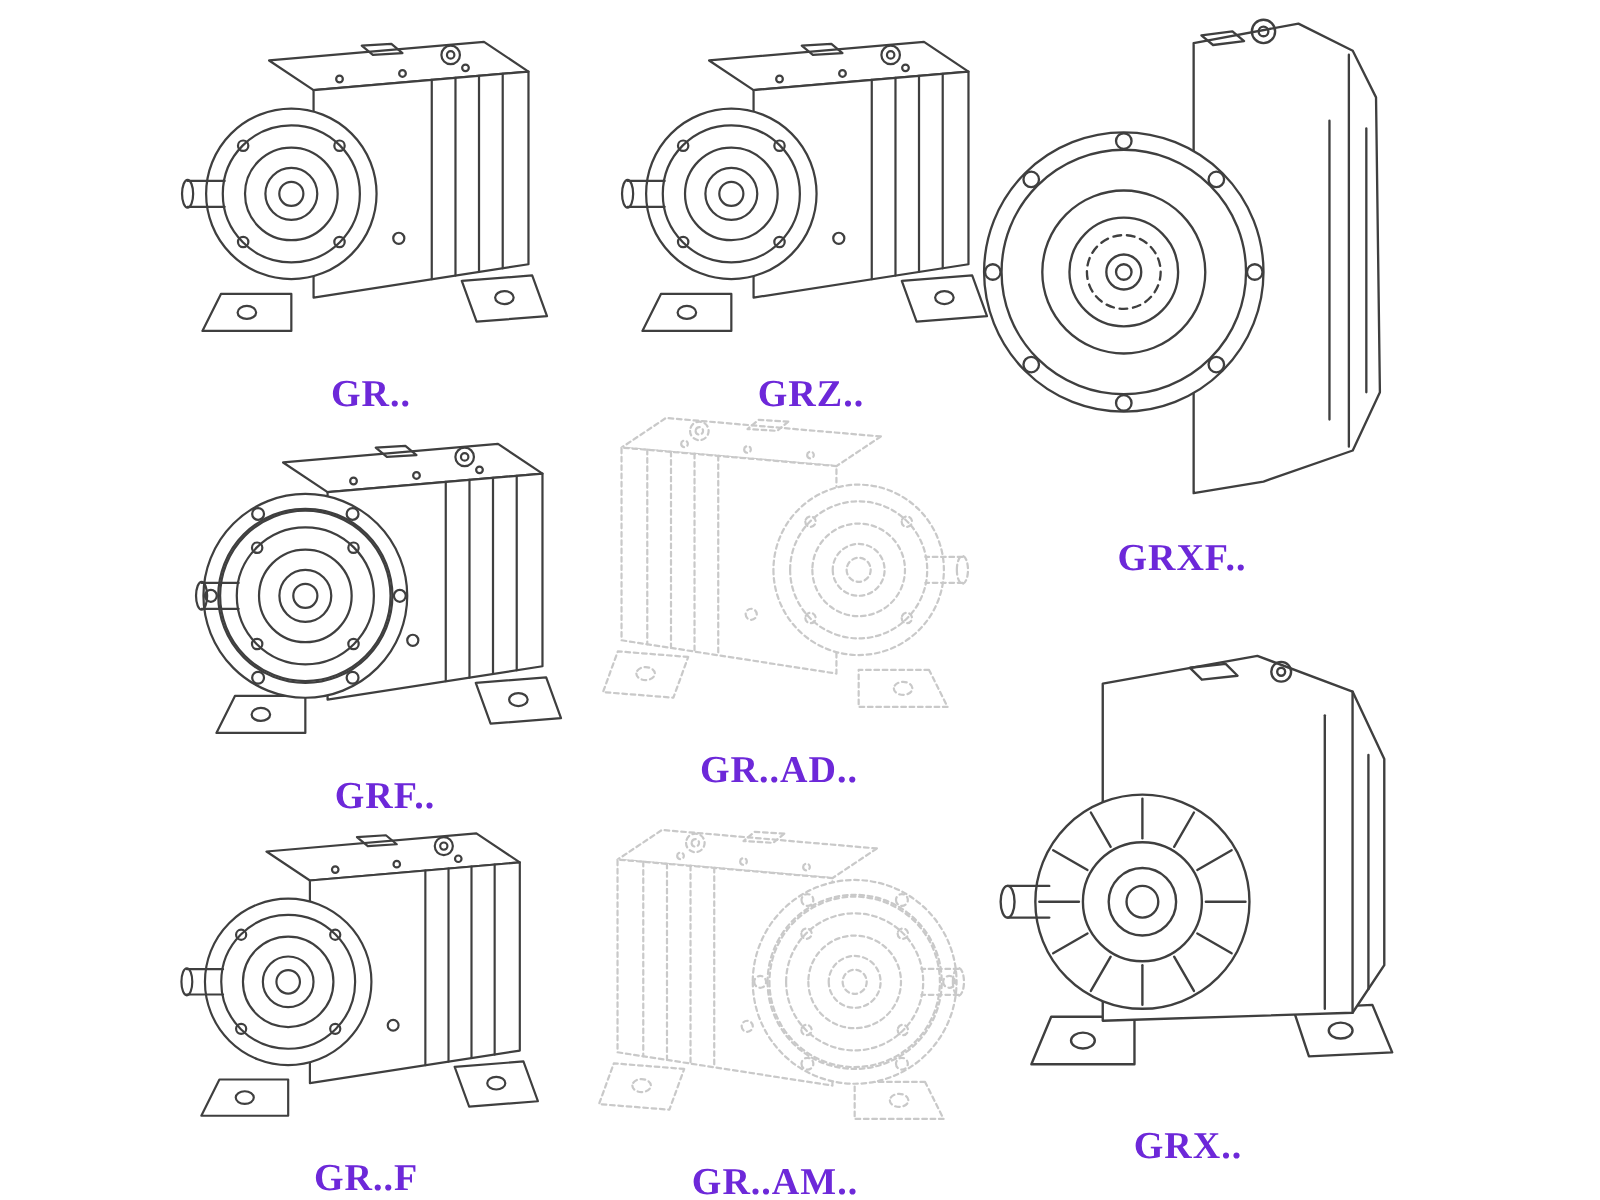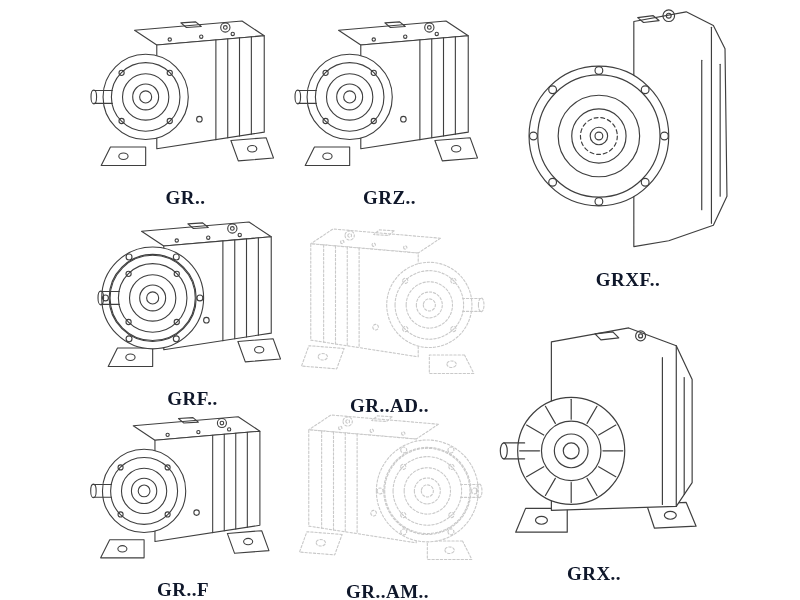--- a/index.html
+++ b/index.html
@@ -2,30 +2,30 @@
 <html><head>
 <meta charset="utf-8">
 <style>
   html,body{margin:0;padding:0;}
   body{
     width:800px;height:600px;background:#ffffff;position:relative;overflow:hidden;
     font-family:"Liberation Sans",sans-serif;
   }
   .figure{position:absolute;margin:0;display:flex;flex-direction:column;align-items:center;gap:3px;}
   .label{
-    font-family:"Liberation Serif",serif;font-weight:700;font-size:19px;color:#0f172a;
+    font-family:"Liberation Serif",serif;font-weight:700;font-size:19px;color:#6d28d9;
     letter-spacing:.5px;white-space:nowrap;
   }
   svg.drawing{stroke:#3f3f3f;stroke-width:1.2;fill:none;stroke-linejoin:round;stroke-linecap:round;}
   svg.drawing.ghost{stroke:#c9c9c9;stroke-dasharray:2.5 2;}
   #f-gr   {left:88px;  top:8px;}
-  #f-grz  {left:292px; top:8px;}
-  #f-grxf {left:521px; top:6px;}
+  #f-grz  {left:308px; top:8px;}
+  #f-grxf {left:484px; top:6px;}
   #f-grf  {left:95px;  top:209px;}
-  #f-grad {left:292px; top:216px;}
+  #f-grad {left:292px; top:196px;}
   #f-grft {left:88px;  top:404px;}
   #f-gram {left:290px; top:402px;}
   #f-grx  {left:480px; top:312px;}
 </style>
 </head>
 <body>
 
 <svg width="0" height="0" style="position:absolute" aria-hidden="true">
   <defs>
     <g id="gb-core">

